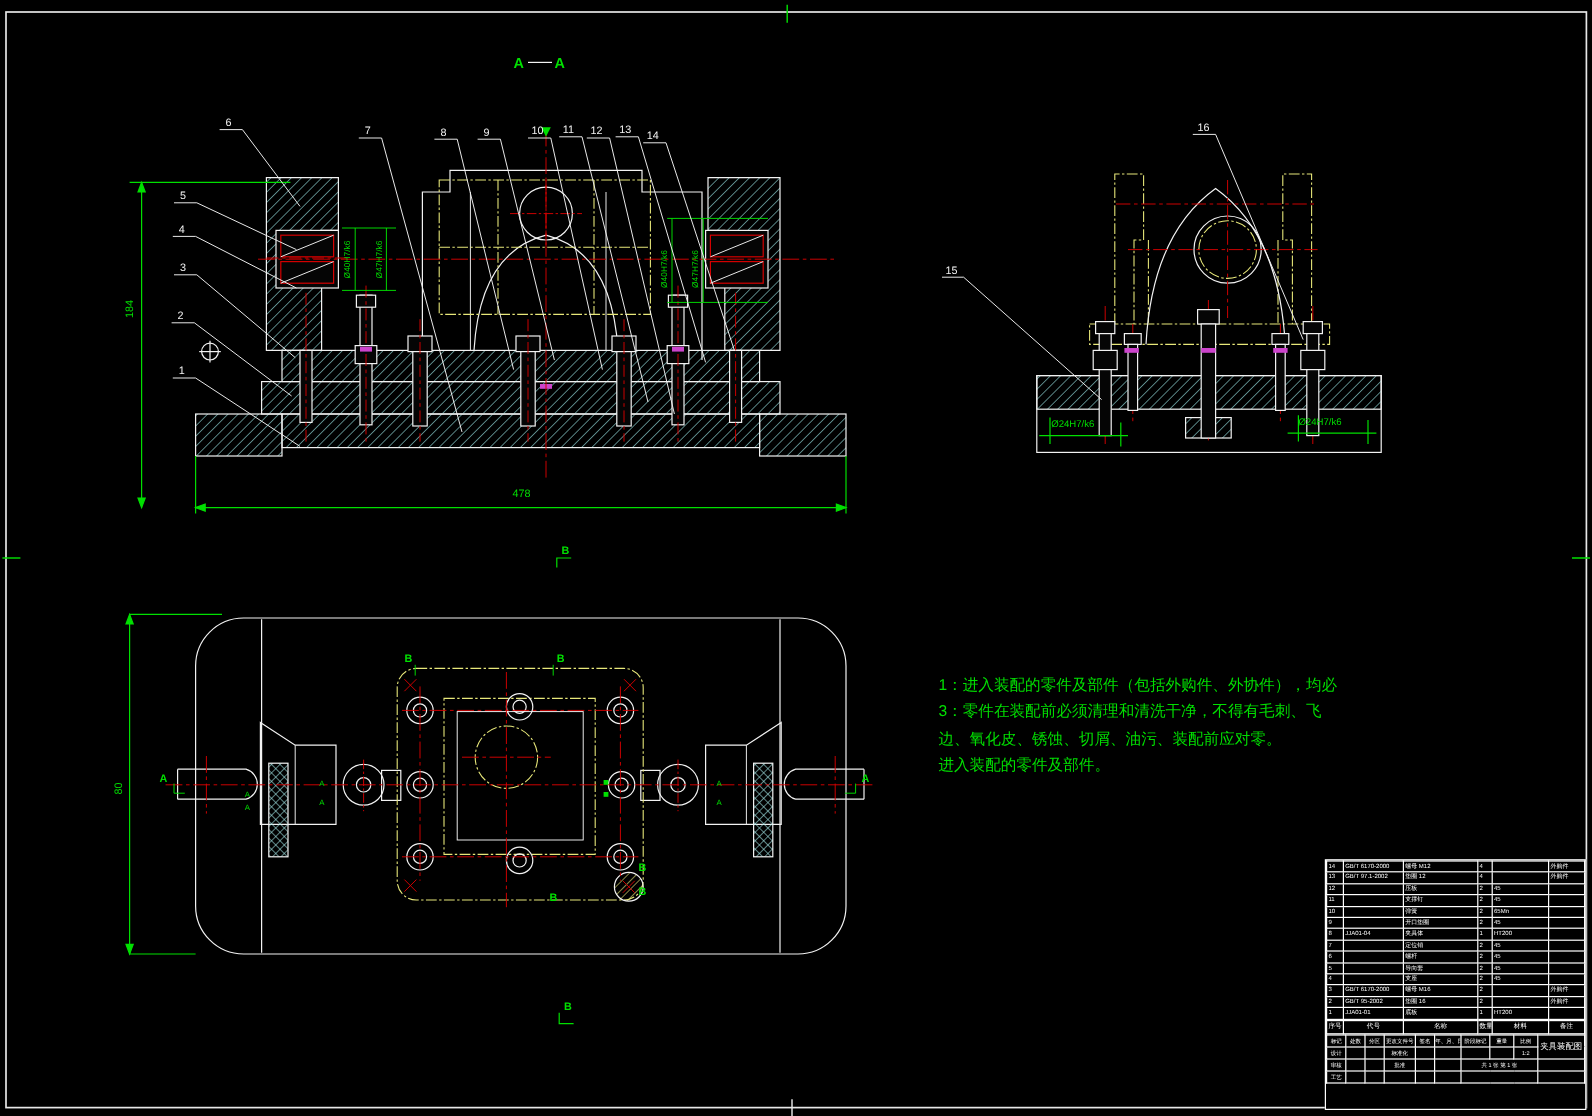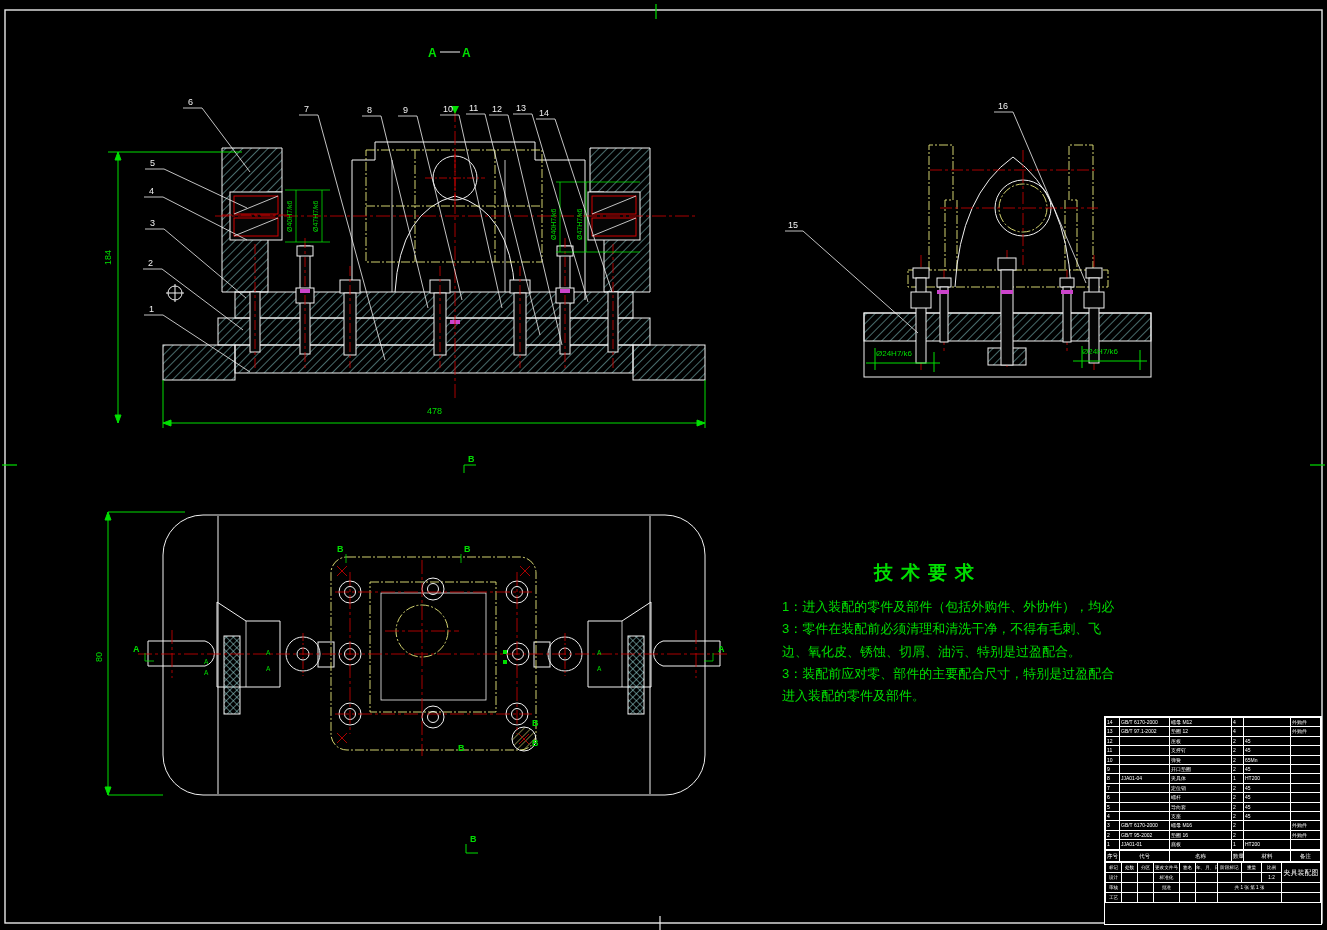--- a/index.html
+++ b/index.html
@@ -406,25 +406,23 @@
       <line x1="108" y1="795" x2="163" y2="795"></line>
       <line x1="108" y1="512" x2="108" y2="795"></line>
       <polygon points="105,520 111,520 108,512"></polygon>
           <polygon points="105,787 111,787 108,795"></polygon>
       <text x="102" y="662" font-size="9" transform="rotate(-90 102 662)" stroke="none">80</text>
     </g>
   </g>
 </svg>
 
 <div class="tech">
-  <div class="tech-title">技术要求</div>
   <div class="tech-line">1：进入装配的零件及部件（包括外购件、外协件），均必</div>
   <div class="tech-line">3：零件在装配前必须清理和清洗干净，不得有毛刺、飞</div>
-  <div class="tech-line">边、氧化皮、锈蚀、切屑、油污、特别是过盈配合。</div>
-  <div class="tech-line">3：装配前应对零、部件的主要配合尺寸，特别是过盈配合</div>
+  <div class="tech-line">边、氧化皮、锈蚀、切屑、油污、装配前应对零。</div>
   <div class="tech-line">进入装配的零件及部件。</div>
 </div>
 
 <div class="tb">
   <table class="bom">
     <colgroup>
           <col style="width:14px">
           <col style="width:50px">
           <col style="width:62px">
           <col style="width:12px">

